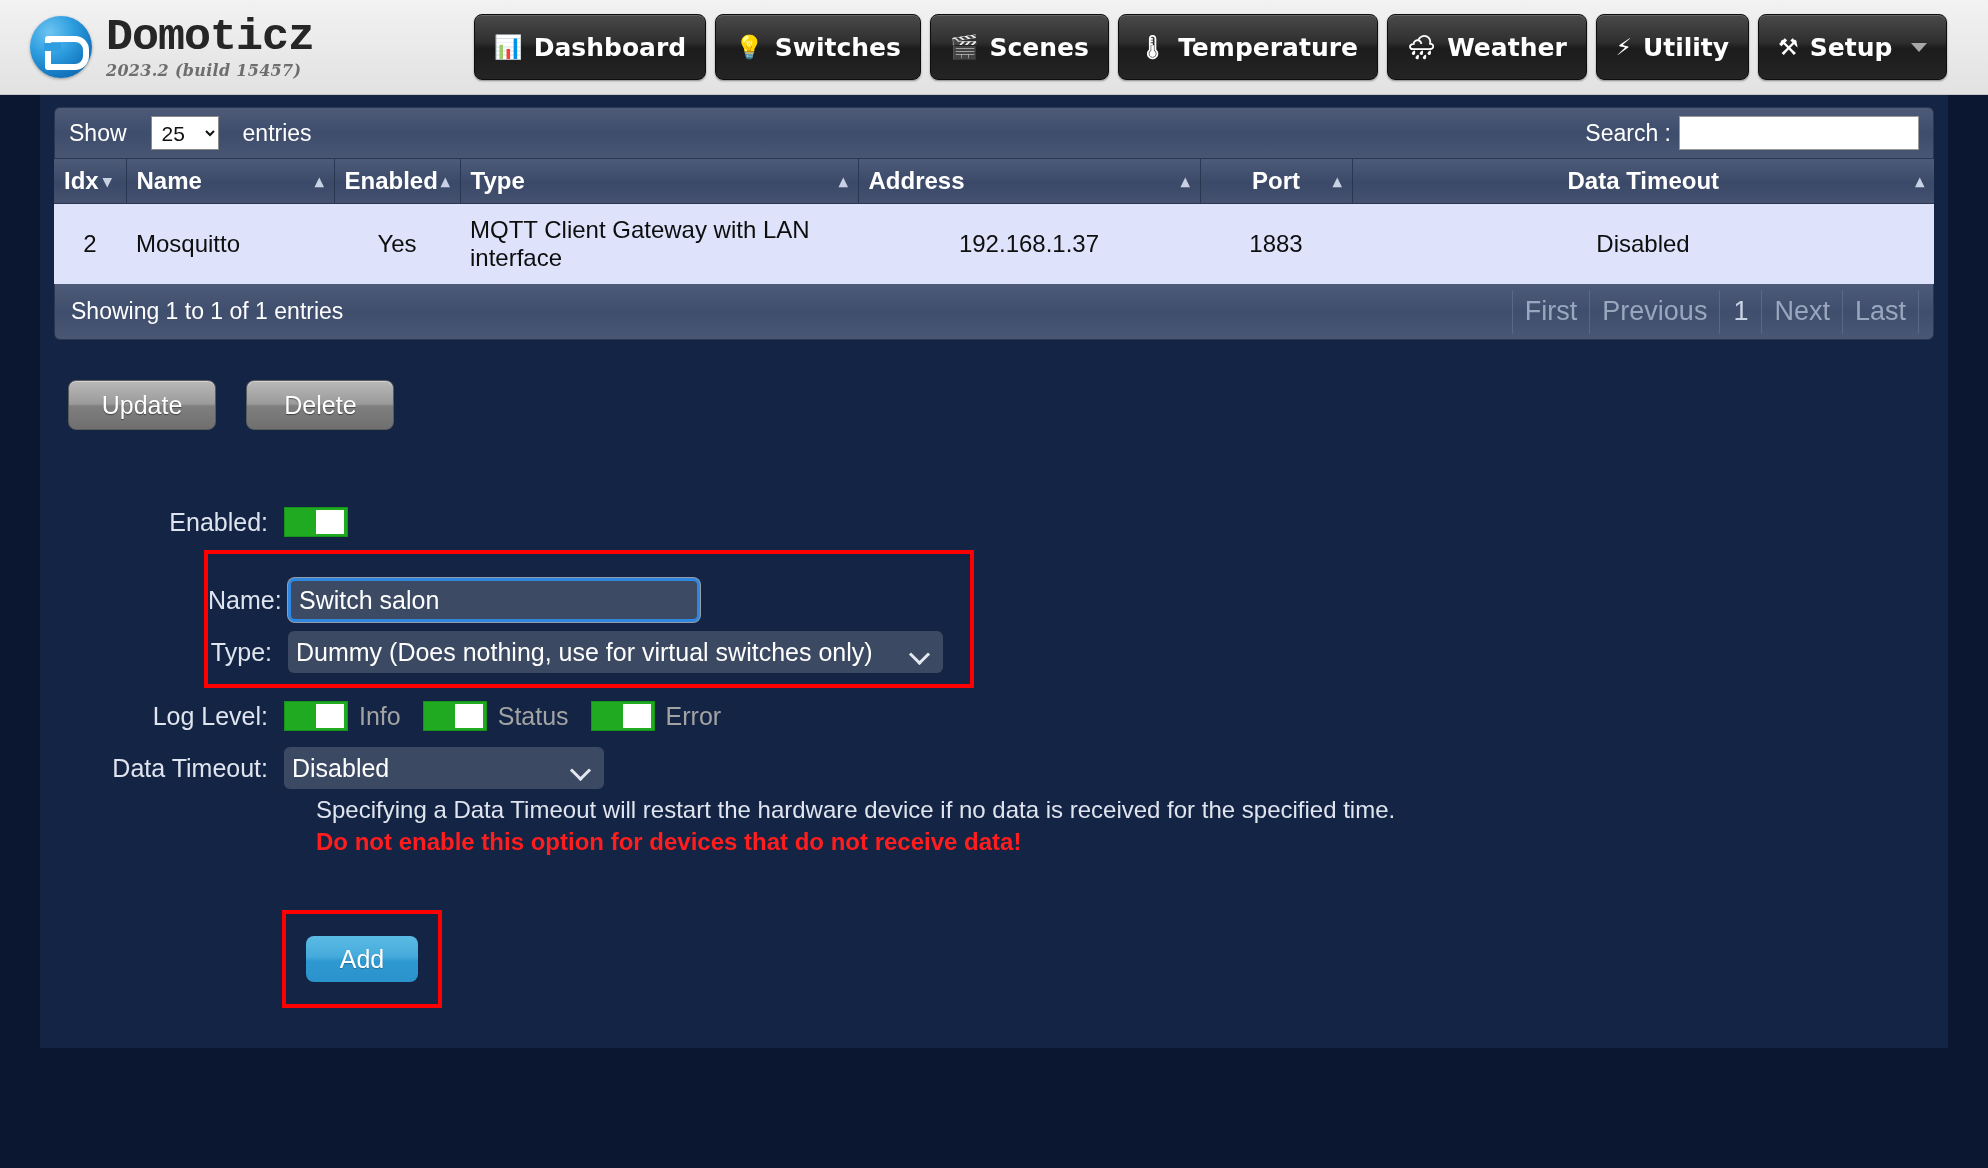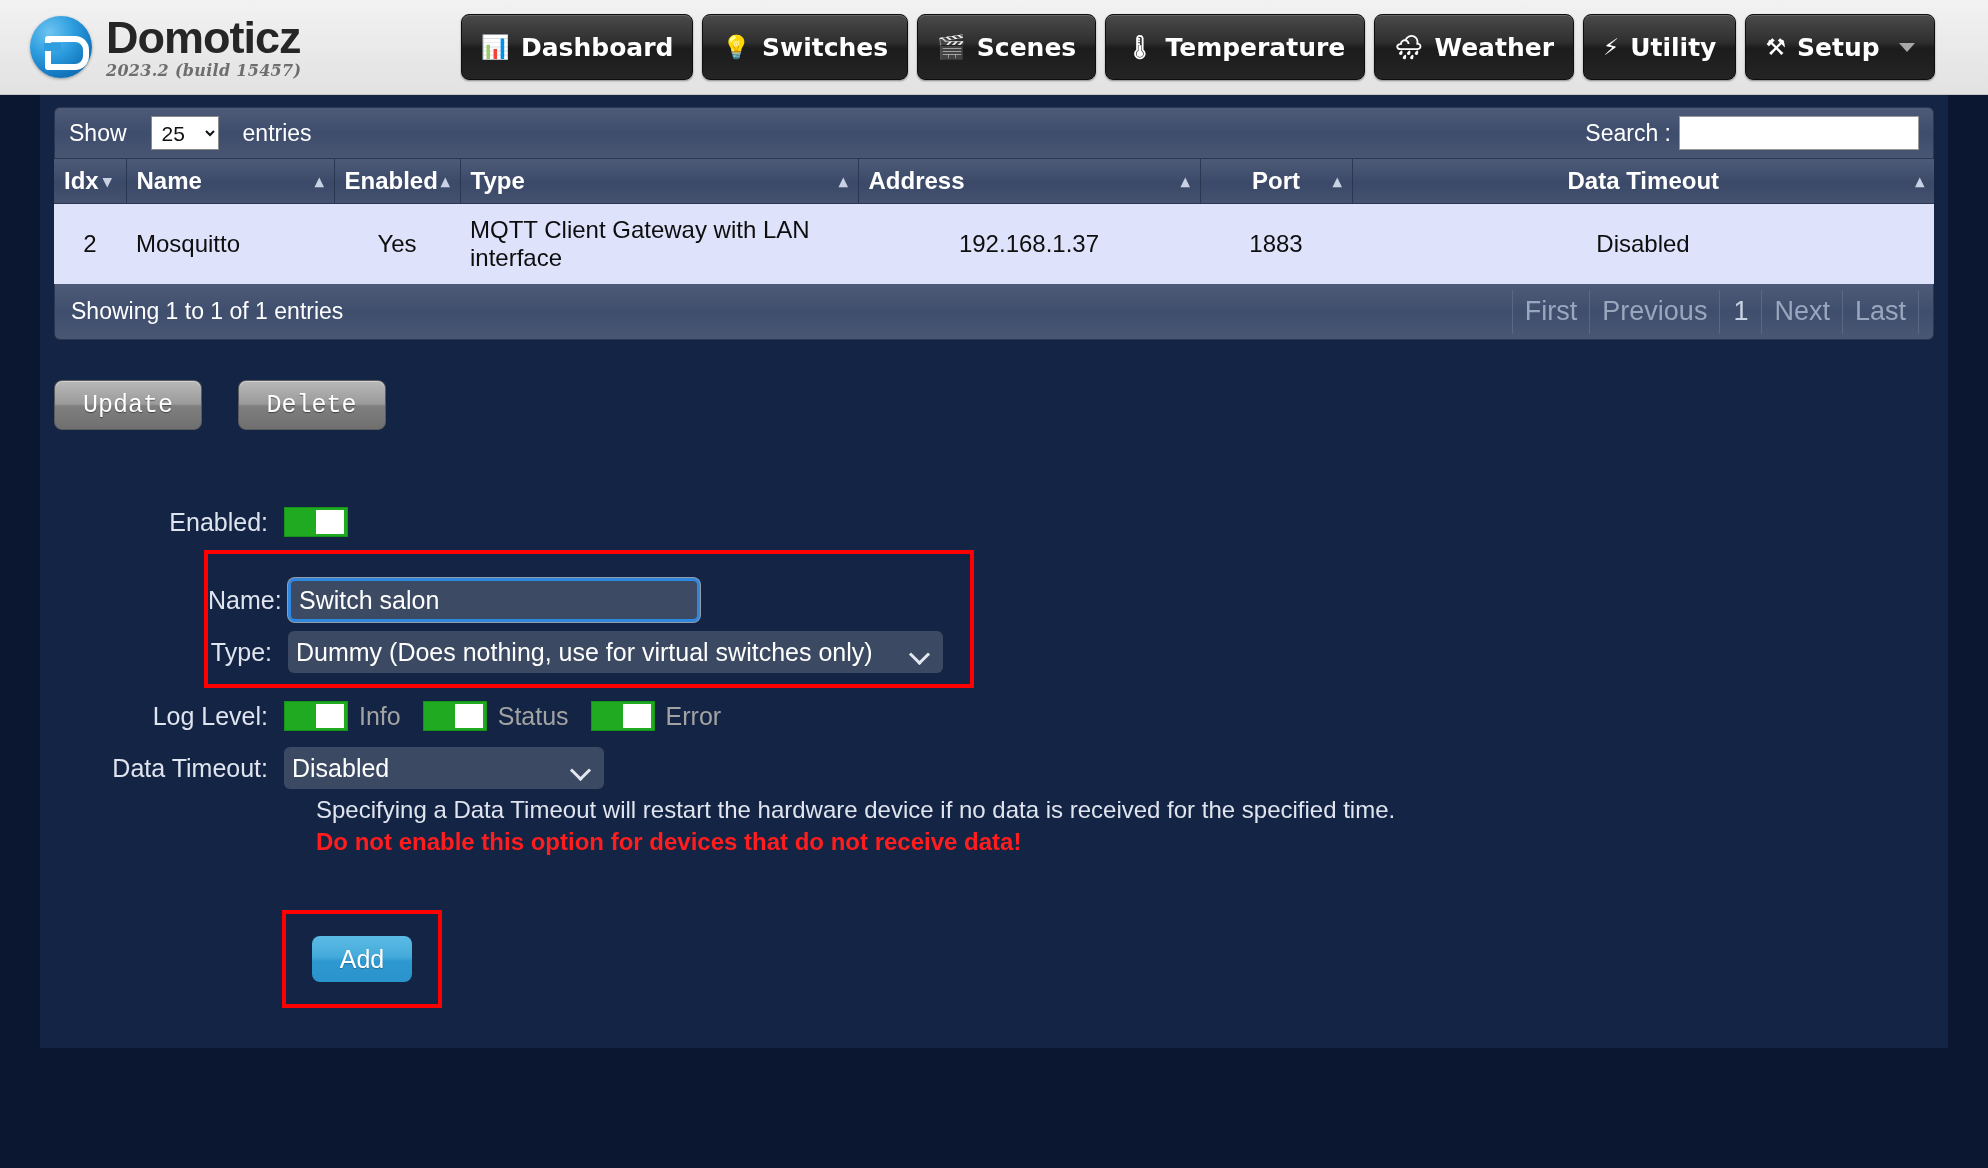--- a/index.html
+++ b/index.html
@@ -32,21 +32,21 @@
     border-radius: 3px 14px 14px 3px;
     border-left-color: #fff;
   }
   .logo::after {
     content: ""; position: absolute;
     left: 14px; top: 27px; width: 17px; height: 8px;
     background: #2e9ee0;
   }
   .brand-text { margin-left: 14px; line-height: 1; }
   .brand-title {
-    font-family: Liberation Sans, sans-serif;
+    font-family: Liberation Mono, monospace;
     font-size: 45px; font-weight: bold;
     color: #262626; letter-spacing: -1px;
   }
   .brand-sub {
     font-family: "DejaVu Serif", serif;
     font-size: 16px; font-style: italic; font-weight: bold;
     color: #6e6e6e; margin-top: 3px; letter-spacing: .3px;
   }
 
   .nav { display: flex; gap: 9px; margin-left: 160px; align-items: center; }
@@ -143,21 +143,21 @@
   .paginate { display: flex; align-items: stretch; height: 44px; }
   .pbtn {
     display: flex; align-items: center; padding: 0 12px;
     color: #9aa6bd; font-size: 27px;
     border-left: 1px solid #5b6885;
   }
   .pbtn:last-child { border-right: 1px solid #5b6885; }
   .pbtn.cur { color: #c9d3e6; padding: 0 13px; }
 
   
-  .btnrow { padding: 26px 14px 28px 14px; background: #142444; font-family: Liberation Mono, monospace; }
+  .btnrow { padding: 26px 14px 28px 28px; background: #142444; }
   .gbtn {
     display: inline-flex; align-items: center; justify-content: center;
     min-width: 148px; height: 50px; margin-right: 26px;
     border-radius: 8px;
     background: linear-gradient(#b9b9b9 0%, #9a9a9a 48%, #7f7f7f 52%, #6f6f6f 100%);
     border: 1px solid #5b5b5b;
     color: #fff; font-size: 25px;
     text-shadow: 0 1px 1px rgba(0,0,0,.45);
     box-shadow: inset 0 1px 0 rgba(255,255,255,.35);
   }
@@ -236,21 +236,21 @@
   }
   .indent { margin-left: 262px; }
 
   .addwrap {
     border: 4px solid #ff0000;
     width: 160px; padding: 22px 0;
     margin: 54px 0 0 228px;
     display: flex; align-items: center; justify-content: center;
   }
   .addbtn {
-    width: 100px; height: 46px;
+    width: 112px; height: 46px;
     border-radius: 8px;
     background: linear-gradient(#5bbbe4 0%, #45aadb 45%, #2e98d0 55%, #2b93cc 100%);
     border: none;
     color: #fff; font-size: 25px;
     display: flex; align-items: center; justify-content: center;
     text-shadow: 0 1px 1px rgba(0,0,0,.25);
   }
 </style>
 </head>
 <body>

